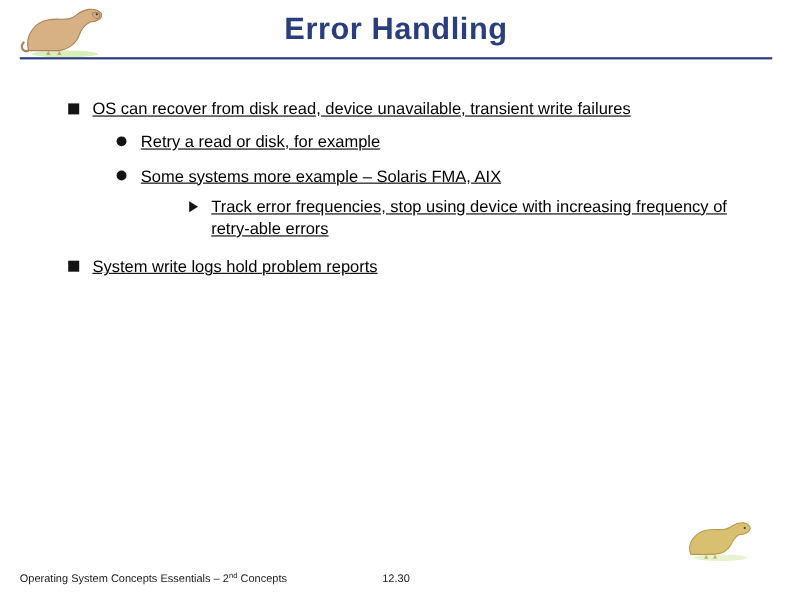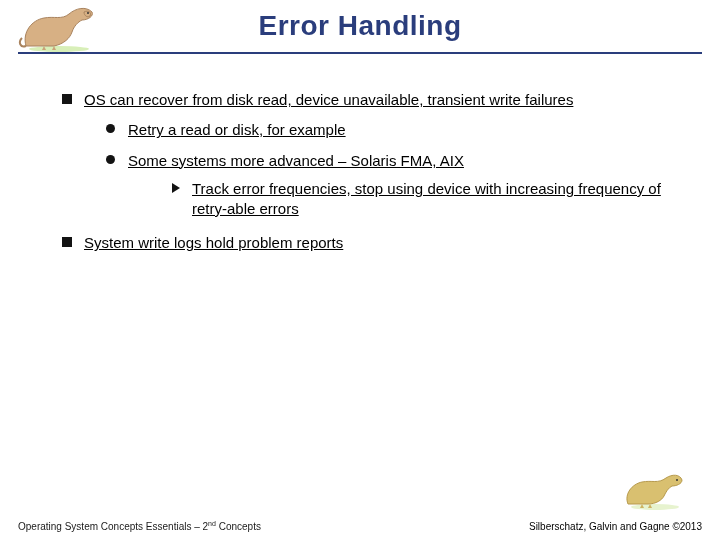--- a/index.html
+++ b/index.html
@@ -144,21 +144,21 @@
     <div class="rule"></div>
   </div>
 
   <div class="content">
     <div class="b1">
       <span>OS can recover from disk read, device unavailable, transient write failures</span>
       <div class="b2">
         <span>Retry a read or disk, for example</span>
       </div>
       <div class="b2">
-        <span>Some systems more advanced – Solaris FMA, AIX</span>
+        <span>Some systems more example – Solaris FMA, AIX</span>
         <div class="b3">
           <span>Track error frequencies, stop using device with increasing frequency of retry-able errors</span>
         </div>
       </div>
     </div>
     <div class="b1">
       <span>System write logs hold problem reports</span>
     </div>
   </div>
 
@@ -166,18 +166,16 @@
     <ellipse cx="35" cy="37" rx="24" ry="3" fill="#e7f3cf"></ellipse>
     <path d="M8 34 C4 24 12 14 22 12 C32 10 38 14 46 8 C52 4 60 4 62 10 C62 14 56 16 52 16 C48 18 46 22 44 26 C42 30 36 34 28 34 Z" fill="#d9c070" stroke="#b79a4d" stroke-width="1"></path>
     <circle cx="57" cy="10" r="1" fill="#333"></circle>
     <path d="M22 34 L20 38 L24 38 Z M30 34 L28 38 L32 38 Z" fill="#cdb463"></path>
   </svg>
 
   <div class="footer">
     <div class="footer-left">
       <span>Operating System Concepts Essentials – 2</span><span class="sup">nd</span><span> Concepts</span>
     </div>
-    <div class="footer-right">
-      <span class="copy">Silberschatz, Galvin and Gagne ©2013</span>
-    </div>
+    <div class="footer-center">12.30</div>
   </div>
 
 </div>
 
 </body></html>

